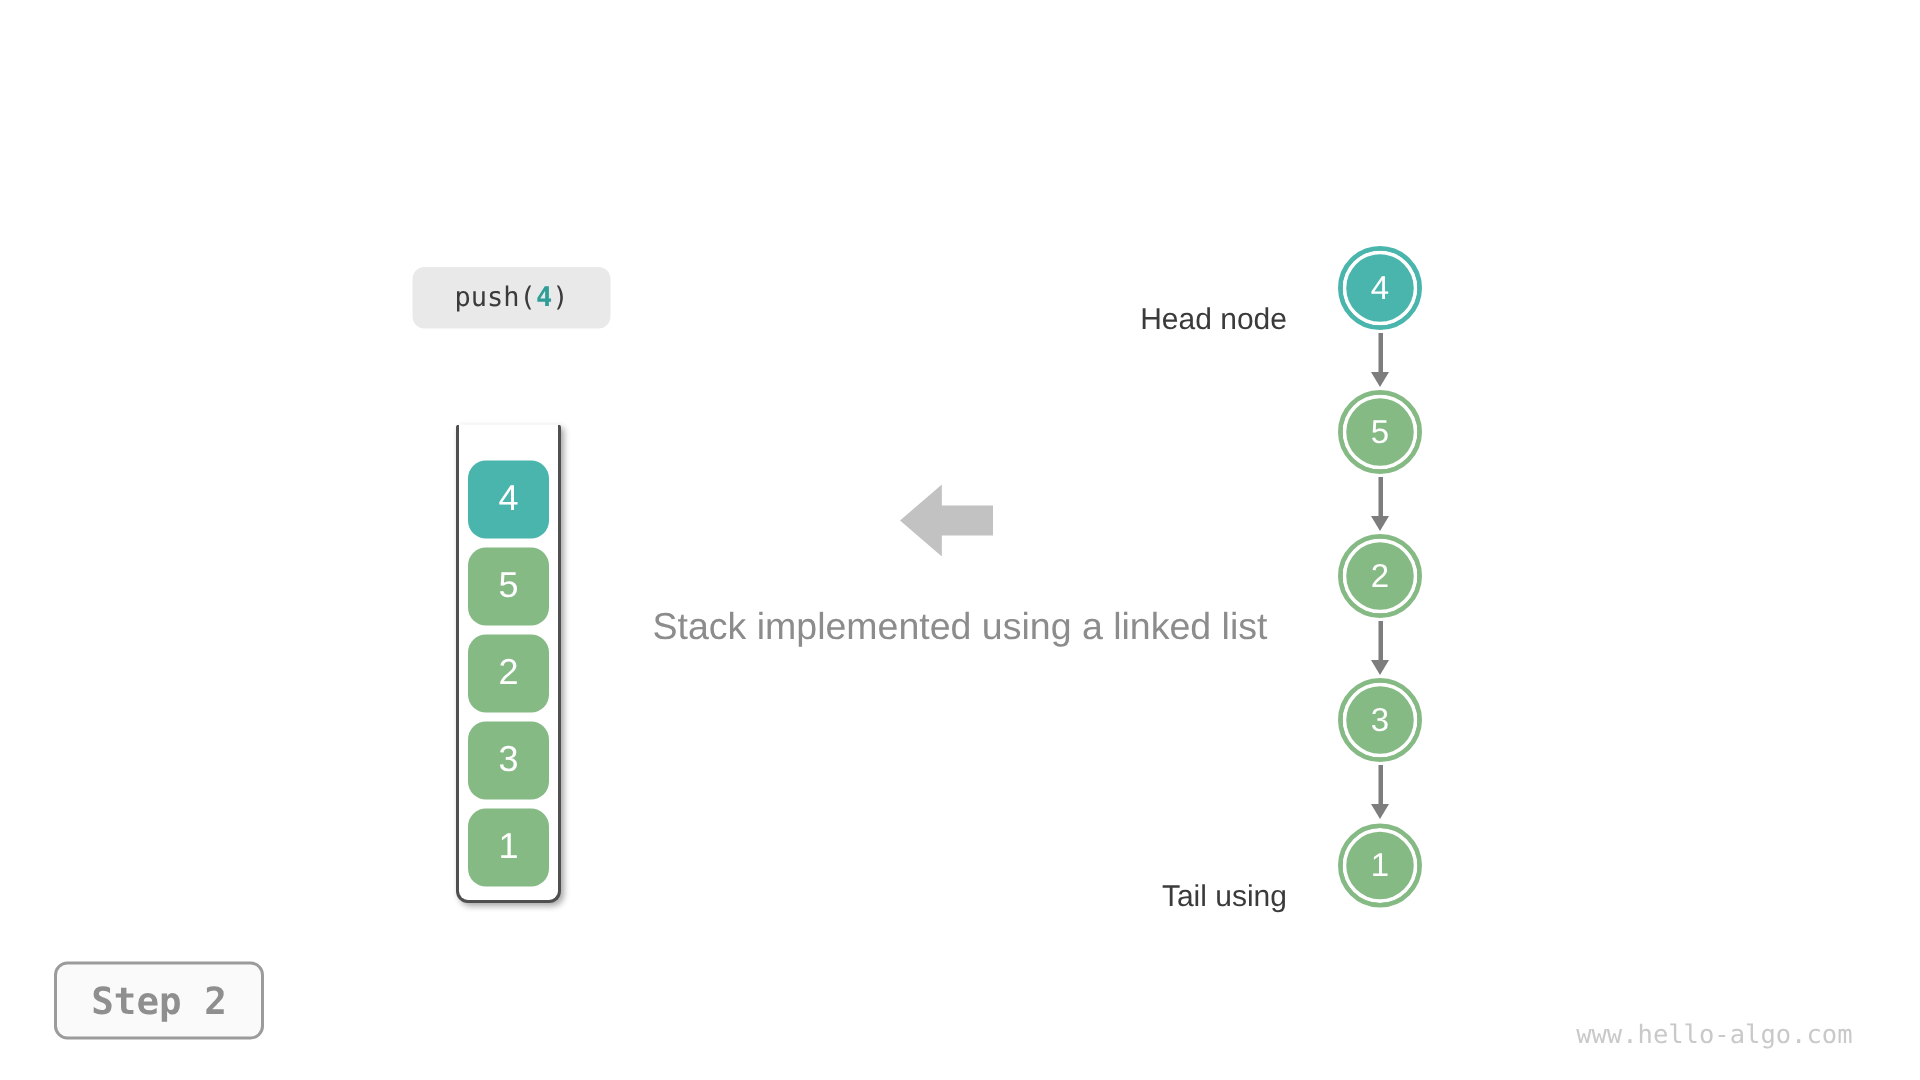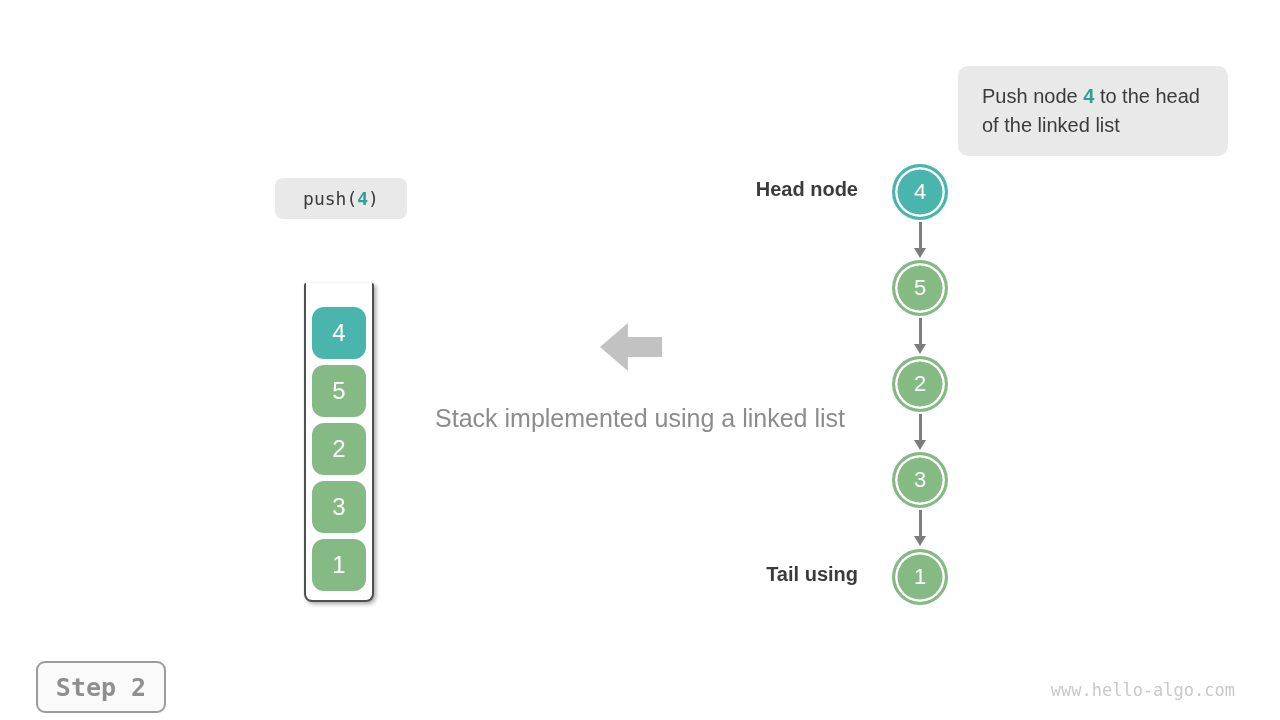--- a/index.html
+++ b/index.html
@@ -122,58 +122,55 @@
     border-right: 6px solid transparent;
     border-top: 10px solid #7d7d7d;
   }
 
   .ll-label {
     position: absolute;
     left: 600px;
     width: 275px;
     text-align: right;
     font-size: 20px;
-    font-weight: 700;
+    font-weight: 400;
     color: #3b3b3b;
     padding-right: 17px;
+    margin-top: 24px;
   }
 
   
   .step-badge {
     position: absolute;
     left: 36px; top: 641px;
-    width: 130px; height: 52px;
+    width: 140px; height: 52px;
     background: #fafafa;
     border: 2px solid #9b9b9b;
     border-radius: 9px;
     display: flex; align-items: center; justify-content: center;
     font-family: "DejaVu Sans Mono", monospace;
     font-size: 25px;
     font-weight: 700;
     color: #8f8f8f;
-    margin-top: 20px;
   }
 
   
   .watermark {
     position: absolute;
     right: 45px; top: 680px;
     font-family: "DejaVu Sans Mono", monospace;
     font-size: 17px;
     color: #c9c9c9;
   }
 </style>
 </head>
 <body>
 
 <div class="canvas">
 
-  <div class="callout">
-    <span>Push node </span><span class="hl-teal">4</span><span> to the head of the linked list</span>
-  </div>
 
   <div class="op-label">
     <span>push(</span>
       <span class="hl-teal">4</span>
       <span>)</span>
   </div>
 
   <div class="stack-box">
     <div class="stack-item teal">4</div>
     <div class="stack-item">5</div>

